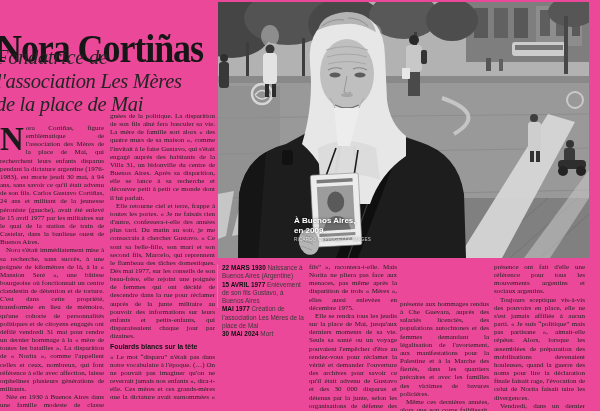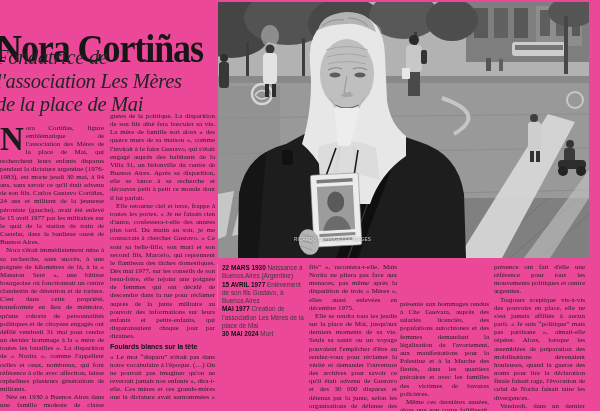--- a/index.html
+++ b/index.html
@@ -175,37 +175,39 @@
         <ellipse cx="118" cy="200" rx="8.5" ry="10.5" fill="#5a5a5a"></ellipse>
         <path d="M104 228 q4 -14 14 -14 q10 0 14 14 Z" fill="#6b6b6b"></path>
         <rect x="100" y="231" width="36" height="3" fill="#8a8a8a"></rect>
         <rect x="103" y="236" width="30" height="2.6" fill="#9a9a9a"></rect>
       </g>
 
       <ellipse cx="91" cy="240" rx="10" ry="13" fill="#b5b5b5" transform="rotate(-14 91 240)"></ellipse>
       <path d="M84 232 l12 4 M83 238 l12 4 M83 244 l11 4" stroke="#979797" stroke-width=".9" fill="none"></path>
     </svg>
   </div>
+  <div class="photo-caption">À Buenos Aires,
+en 2009.</div>
   <div class="photo-credit">RICARDO CEPPI/GETTY IMAGES</div>
 
   <div class="timeline-rule"></div>
   <div class="timeline">
       <p><b>22 MARS 1930</b> Naissance à Buenos Aires (Argentine)</p>
       <p><b>15 AVRIL 1977</b> Enlèvement de son fils Gustavo, à Buenos Aires</p>
       <p><b>MAI 1977</b> Création de l'association Les Mères de la place de Mai</p>
       <p><b>30 MAI 2024</b> Mort</p>
     </div>
 
   <div class="col col4">
       <p class="para noindent">fils” », racontera-t-elle. Mais Norita ne pliera pas face aux menaces, pas même après la disparition de trois « Mères », elles aussi enlevées en décembre 1975.</p>
       <p class="para">Elle se rendra tous les jeudis sur la place de Mai, jusqu'aux derniers moments de sa vie. Seuls sa santé ou un voyage pouvaient l'empêcher d'être au rendez-vous pour réclamer la vérité et demander l'ouverture des archives pour savoir ce qu'il était advenu de Gustavo et des 30 000 disparus et détenus par la junte, selon les organisations de défense des droits humains. « Je veux des réponses mais rapidement. Il reste peu de temps pour les mères », implorait-elle en 2019.</p>
     </div>
   <div class="col col5">
       <p class="para noindent">présente aux hommages rendus à Che Guevara, auprès des salariés licenciés, des populations autochtones et des femmes demandant la légalisation de l'avortement, aux manifestations pour la Palestine et à la Marche des fiertés, dans les quartiers précaires et avec les familles des victimes de bavures policières.</p>
       <p class="para">Même ces dernières années, alors que son corps faiblissait, il n'était pas rare de la croiser dans un bar, une bière à la main, entourée de camarades militants ou aux abords d'un terrain de football pour encourager l'équipe féminine qui avait endossé son nom, Las Noritas. « Être féministe est un truc génial », dira-t-elle</p>
     </div>
   <div class="col col6">
-      <p class="para noindent">présence ont fait d'elle une référence pour tous les mouvements politiques et centre argentins.</p>
+      <p class="para noindent">présence ont fait d'elle une référence pour tous les mouvements argentins et sociaux argentins.</p>
       <p class="para">Toujours sceptique vis-à-vis des pouvoirs en place, elle ne s'est jamais affiliée à aucun parti. « Je suis “politique” mais pas partisane », aimait-elle répéter. Alors, lorsque les assemblées de préparation des mobilisations devenaient houleuses, quand la guerre des noms pour lire la déclaration finale faisait rage, l'évocation de celui de Norita faisait taire les divergences.</p>
       <p class="para">Vendredi, dans un dernier salut, un arc-en-ciel de foulards et de drapeaux symbolisant toutes les causes s'est amoncelé au pied de son cercueil. Les milliers de personnes venues lui rendre hommage</p>
     </div>
 
 </div>
 
 </body></html>

